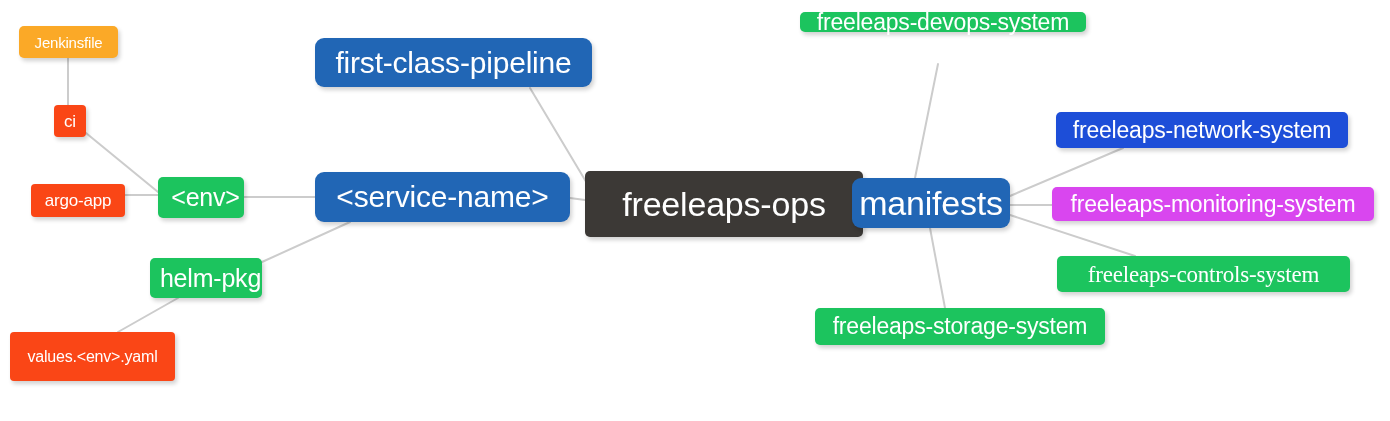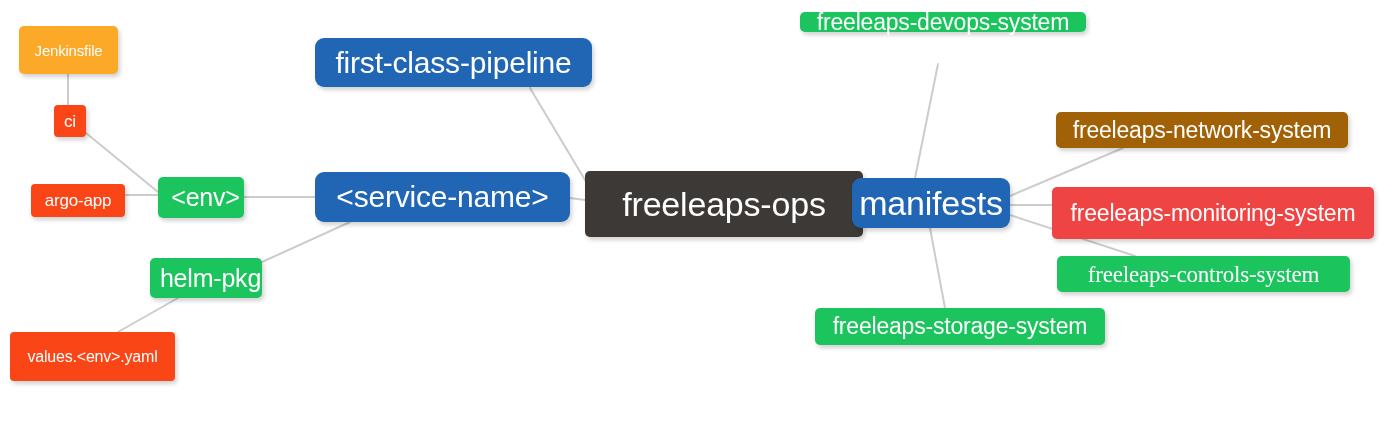--- a/index.html
+++ b/index.html
@@ -116,38 +116,38 @@
       </div>
       <div class="node lvl-2 mid" style="left: 158px; top: 177px; width: 86px; height: 41px; background: rgb(28, 196, 94);">
         <span class="node-label">&lt;env&gt;</span>
       </div>
       <div class="node lvl-2 mid" style="left: 150px; top: 258px; width: 112px; height: 40px; background: rgb(28, 196, 94);">
         <span class="node-label">helm-pkg</span>
       </div>
       <div class="node lvl-2" style="left: 800px; top: 12px; width: 286px; height: 20px; background: rgb(28, 196, 94);">
         <span class="node-label">freeleaps-devops-system</span>
       </div>
-      <div class="node lvl-2" style="left: 1056px; top: 112px; width: 292px; height: 36px; background: #a16207;">
+      <div class="node lvl-2" style="left: 1056px; top: 112px; width: 292px; height: 36px; background: #1d4ed8;">
         <span class="node-label">freeleaps-network-system</span>
       </div>
-      <div class="node lvl-2" style="left: 1052px; top: 187px; width: 322px; height: 52px; background: #ef4444;">
+      <div class="node lvl-2" style="left: 1052px; top: 187px; width: 322px; height: 34px; background: #d946ef;">
         <span class="node-label">freeleaps-monitoring-system</span>
       </div>
       <div class="node lvl-2" style="left: 1057px; top: 256px; width: 293px; height: 36px; background: rgb(28, 196, 94); font-family: Liberation Serif, serif;">
         <span class="node-label">freeleaps-controls-system</span>
       </div>
       <div class="node lvl-2" style="left: 815px; top: 308px; width: 290px; height: 37px; background: rgb(28, 196, 94);">
         <span class="node-label">freeleaps-storage-system</span>
       </div>
       <div class="node lvl-3" style="left: 54px; top: 105px; width: 32px; height: 32px; background: rgb(250, 70, 22);">
         <span class="node-label">ci</span>
       </div>
       <div class="node lvl-3" style="left: 31px; top: 184px; width: 94px; height: 33px; background: rgb(250, 70, 22);">
         <span class="node-label">argo-app</span>
       </div>
       <div class="node lvl-3 tiny" style="left: 10px; top: 332px; width: 165px; height: 49px; background: rgb(250, 70, 22);">
         <span class="node-label">values.&lt;env&gt;.yaml</span>
       </div>
-      <div class="node lvl-4" style="left: 19px; top: 26px; width: 99px; height: 48px; background: rgb(251, 169, 39);">
+      <div class="node lvl-4" style="left: 19px; top: 26px; width: 99px; height: 32px; background: rgb(251, 169, 39);">
         <span class="node-label">Jenkinsfile</span>
       </div>
     </div>
 </div>
 
 </body></html>

